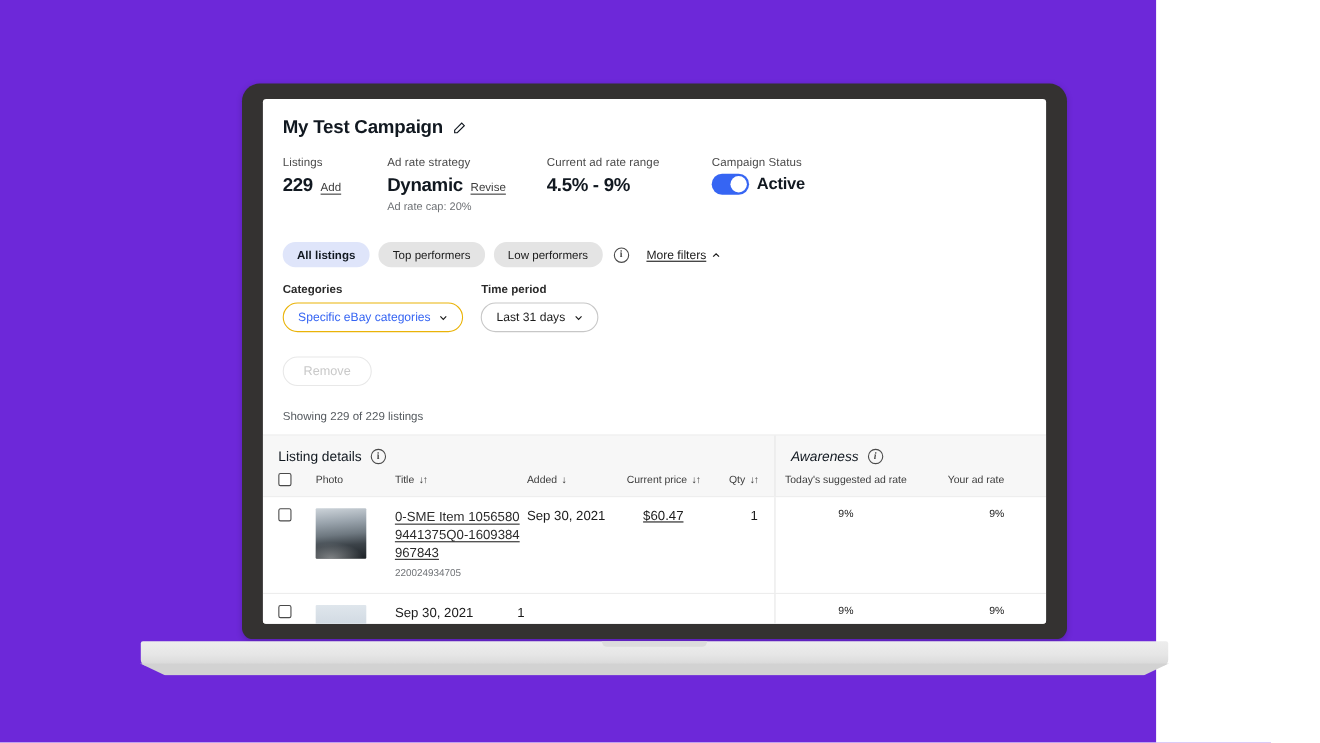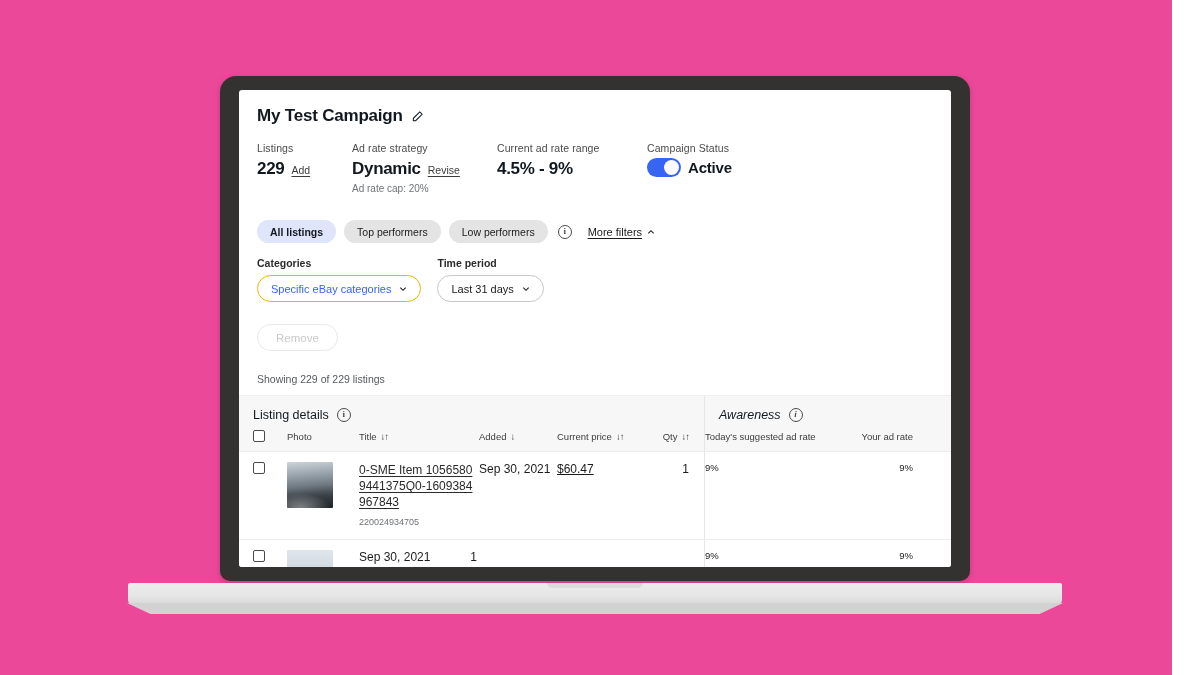--- a/index.html
+++ b/index.html
@@ -2,21 +2,21 @@
 <html><head>
 <meta charset="utf-8">
 <style>
   * { box-sizing: border-box; margin: 0; padding: 0; }
   html, body {
     width: 1200px; height: 675px;
     background: #ffffff;
     font-family: "Liberation Sans", sans-serif;
     overflow: hidden;
   }
-  .stage { position: relative; width: 1172px; height: 675px; background:#ec4899; }
+  .stage { position: relative; width: 1051px; height: 675px; background:#6d28d9; }
 
   
   .laptop-bezel {
     position: absolute; left: 220px; top: 76px;
     width: 750px; height: 505px;
     background: #343231;
     border-radius: 16px 16px 10px 10px;
     box-shadow: 0 2px 6px rgba(0,0,0,.18);
   }
   .laptop-screen {
@@ -136,24 +136,24 @@
   .cb {
     width: 12px; height: 12px; border:1.4px solid #4a4a4a; border-radius:2px;
     background:#fff; flex:none; cursor:pointer;
   }
 
   
   .c-cb   { width: 34px; }
   .c-photo{ width: 72px; }
   .c-title{ width: 120px; }
   .c-added{ width: 78px; }
-  .c-price{ width: 92px; text-align:left;text-decoration:underline; }
+  .c-price{ width: 92px; text-align:center;text-decoration:underline; }
   .c-qty  { width: 48px; text-align:right; padding-right: 8px;}
   
-  .c-sugg { width: 128px; text-align:left; }
+  .c-sugg { width: 128px; text-align:center; }
   .c-your { width: 80px; text-align:right; }
 
   .trow { display:flex; border-top:1px solid #ededed; background:#fff; }
   .trow-left { flex:0 0 466px; display:flex; padding: 10px 0 10px 14px; border-right:1px solid #e6e6e6;}
   .trow-right { flex:1; display:flex; padding: 10px 0 10px 0; }
   .cell { font-size: 12px; color:#1b1b1b; }
   .thumb {
     width: 46px; height: 46px; border-radius:1px;
     background: linear-gradient(175deg,#cdd4da 0%,#9aa4ad 28%,#6e7880 52%,#3c4349 72%,#1d2226 100%);
     position:relative; overflow:hidden; flex:none;

